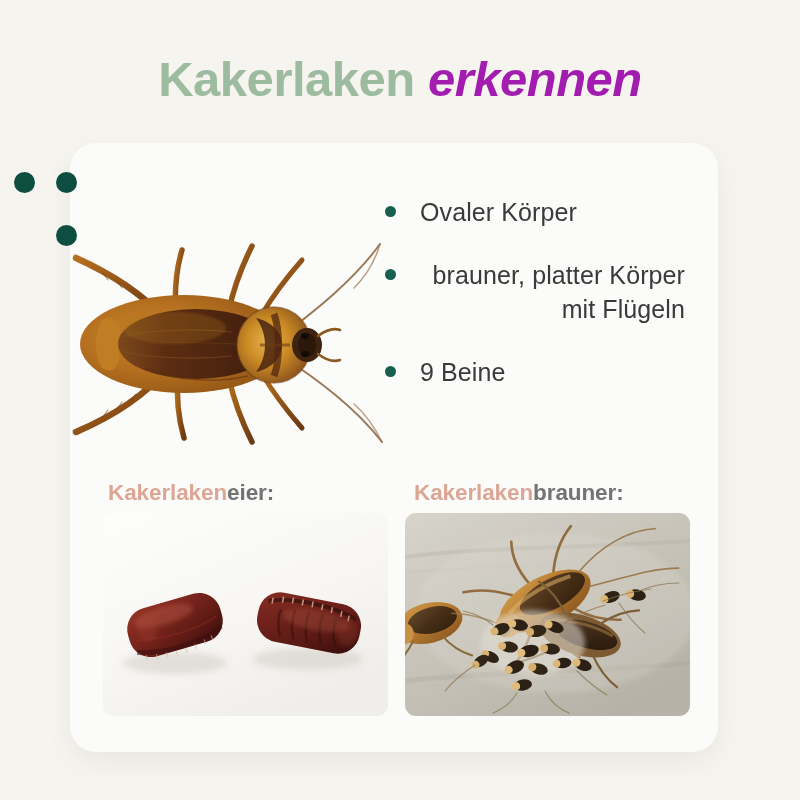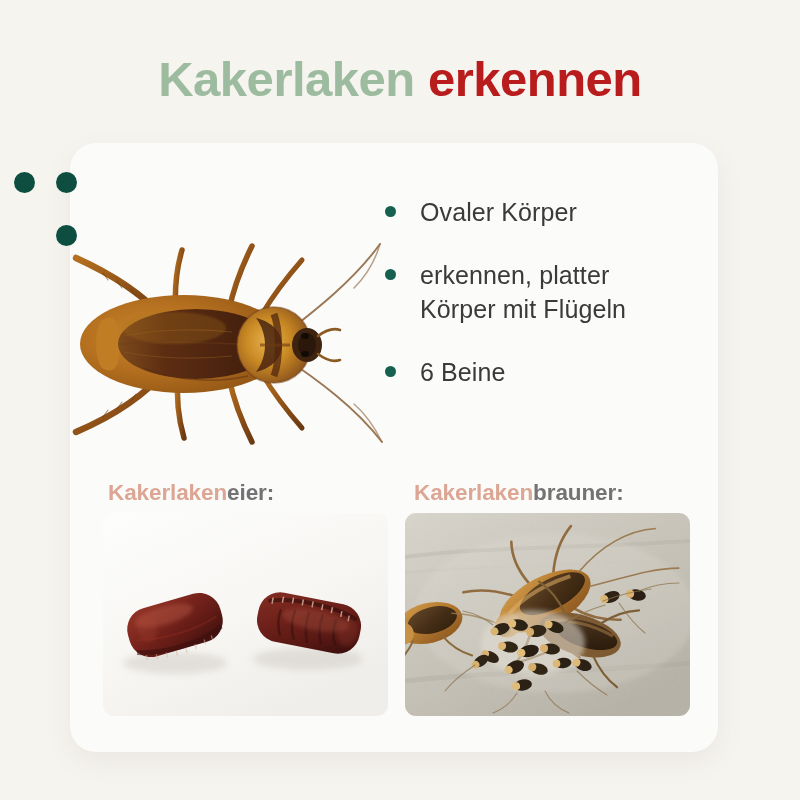--- a/index.html
+++ b/index.html
@@ -29,21 +29,21 @@
     top: 52px;
     width: 800px;
     text-align: center;
     font-size: 49px;
     font-weight: bold;
     letter-spacing: -0.5px;
     white-space: nowrap;
     line-height: 1.12;
   }
   .title-light { color: #9dbb9f; }
-  .title-dark  { color: #b91c1c; }
+  .title-dark  { color: #a21caf; font-style: italic; }
 
   
   .deco-dot {
     position: absolute;
     width: 21px;
     height: 21px;
     border-radius: 50%;
     background: #0d4e41;
     z-index: 6;
   }
@@ -69,20 +69,21 @@
     position: absolute;
     left: 385px;
     top: 195px;
     width: 300px;
     z-index: 5;
   }
   .bullet-row {
     display: flex;
     align-items: flex-start;
     margin-bottom: 28px;
+    text-align: right;
   }
   .bullet-row:last-child { margin-bottom: 0; }
   .bullet-dot {
     flex: 0 0 auto;
     width: 11px;
     height: 11px;
     border-radius: 50%;
     background: #16604f;
     margin-top: 11px;
     margin-right: 24px;
@@ -236,25 +237,25 @@
     </svg>
   </div>
 
   <div class="bullets">
     <div class="bullet-row">
       <span class="bullet-dot"></span>
       <span class="bullet-text">Ovaler Körper</span>
     </div>
     <div class="bullet-row">
       <span class="bullet-dot"></span>
-      <span class="bullet-text">erkennen, platter Körper mit Flügeln</span>
+      <span class="bullet-text">brauner, platter Körper mit Flügeln</span>
     </div>
     <div class="bullet-row">
       <span class="bullet-dot"></span>
-      <span class="bullet-text">6 Beine</span>
+      <span class="bullet-text">9 Beine</span>
     </div>
   </div>
 
   <div class="subhead subhead-left">
     <span class="sh-light">Kakerlaken</span><span class="sh-dark">eier:</span>
   </div>
 
   <div class="subhead subhead-right">
     <span class="sh-light">Kakerlaken</span><span class="sh-dark">brauner:</span>
   </div>

